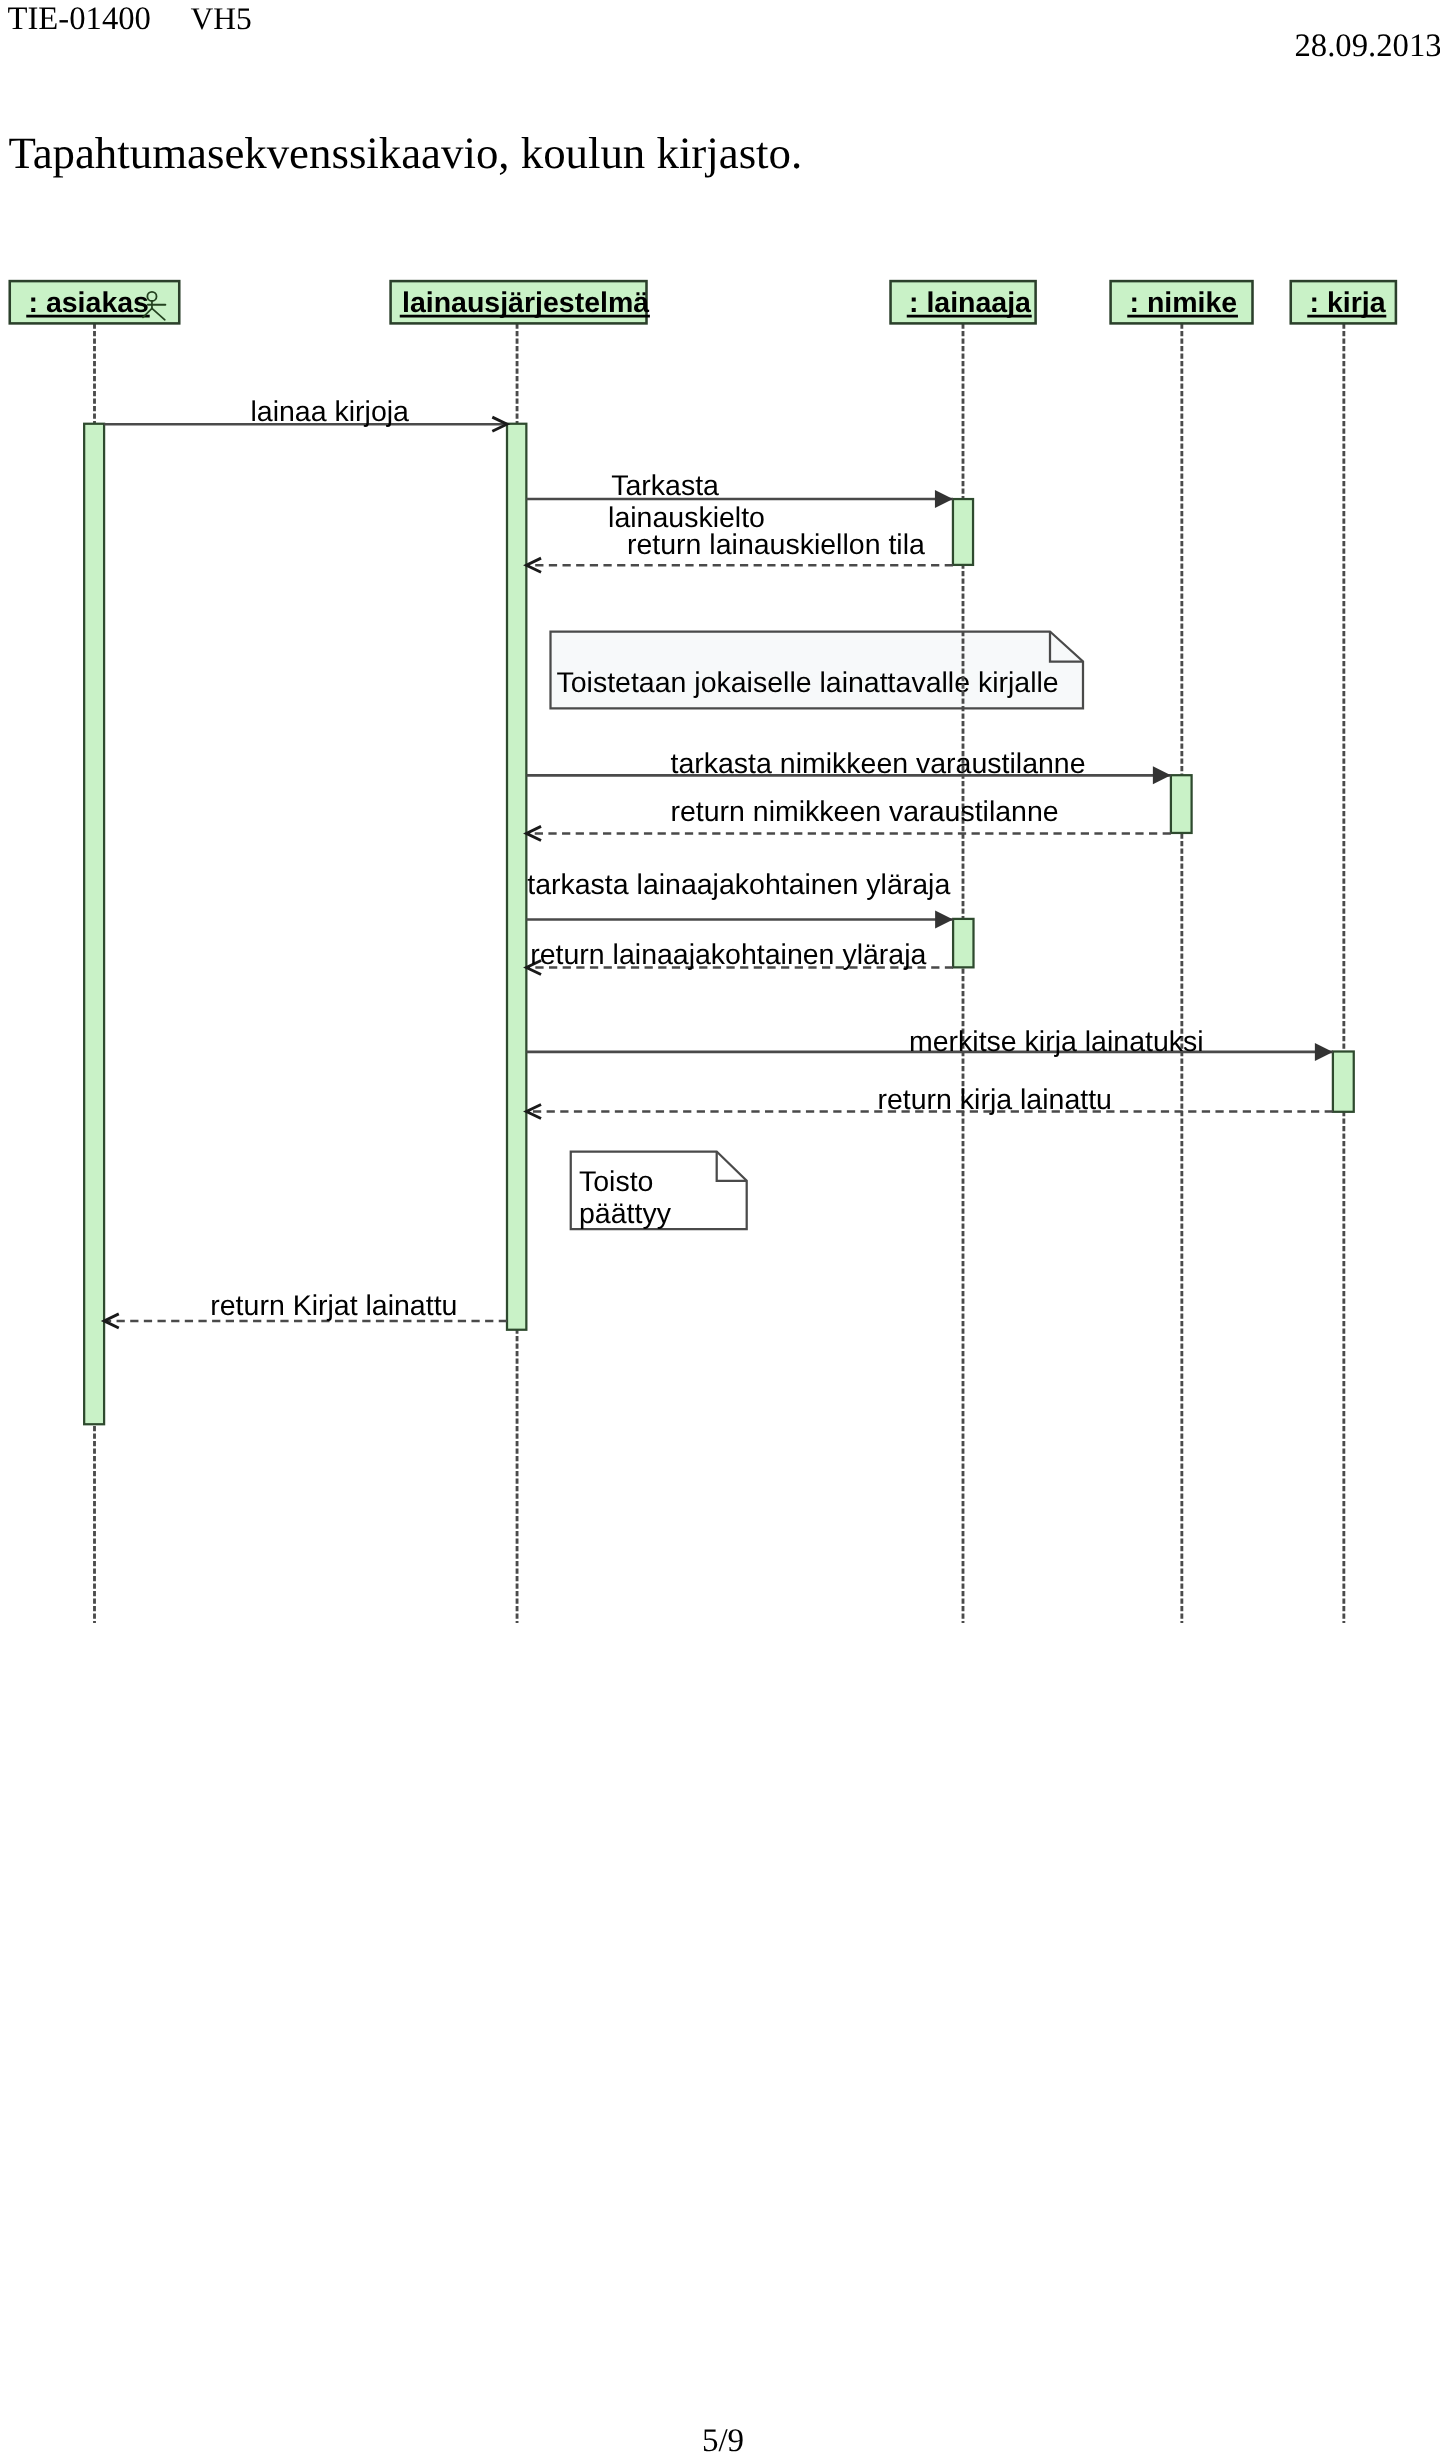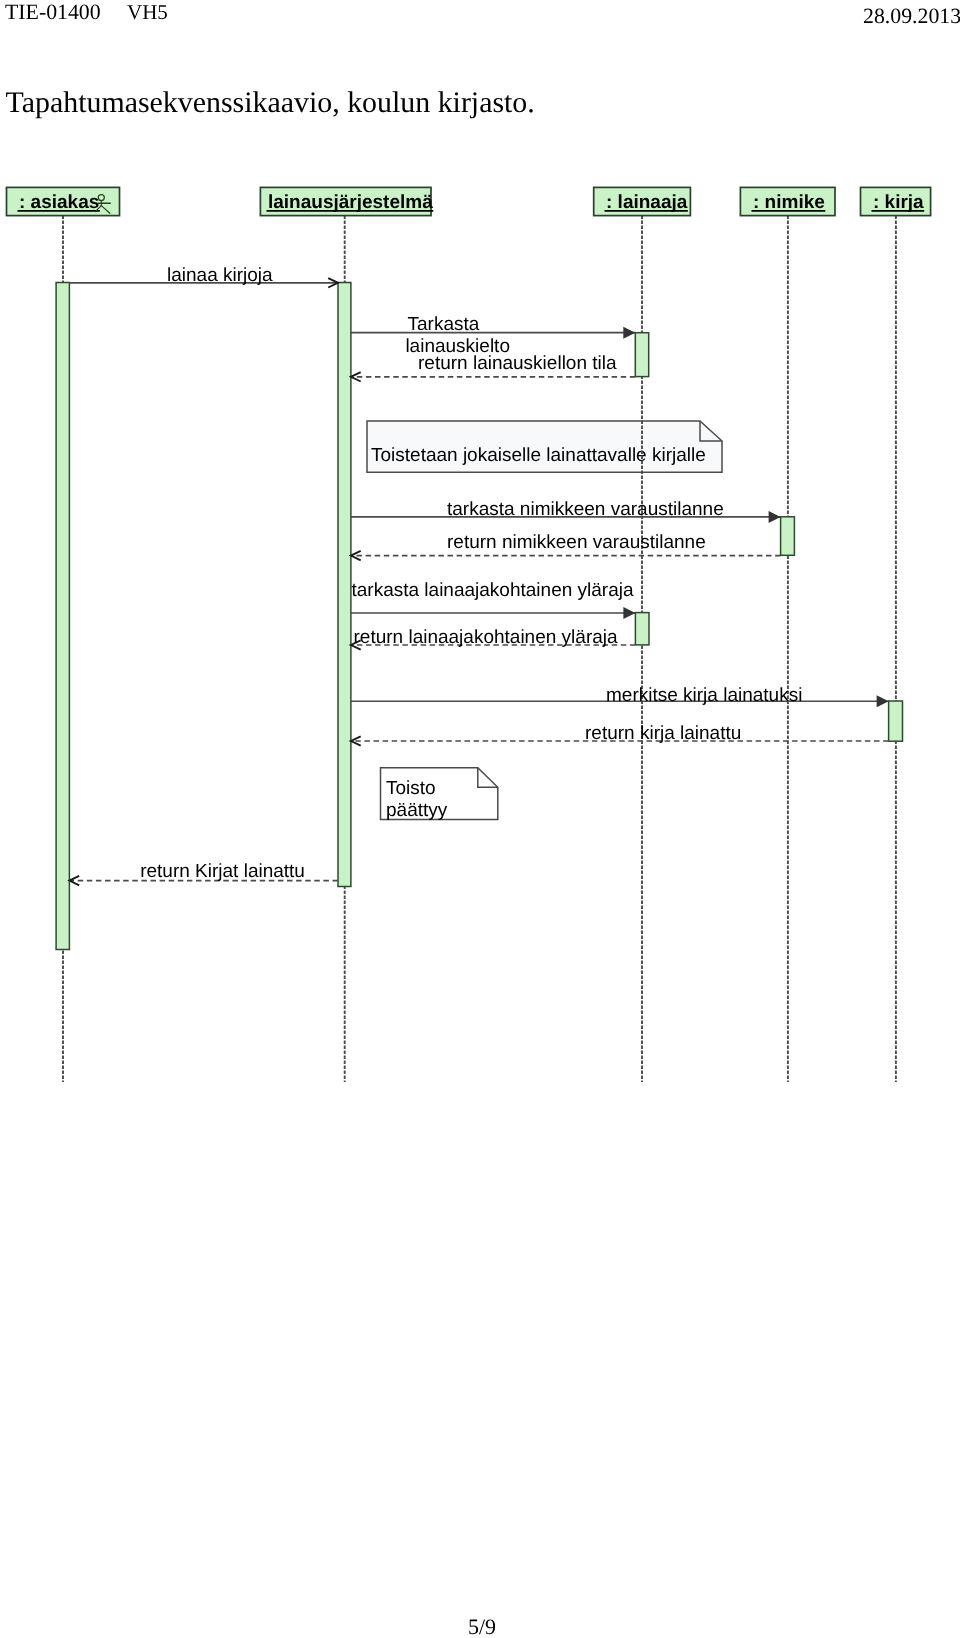--- a/index.html
+++ b/index.html
@@ -2,21 +2,21 @@
 <html><head>
 <meta charset="utf-8">
 <title>Tapahtumasekvenssikaavio</title>
 <style>
   html,body{margin:0;padding:0;background:#ffffff;-webkit-font-smoothing:antialiased;text-rendering:geometricPrecision;}
   body{width:960px;height:1638px;position:relative;overflow:hidden;
        font-family:"Liberation Sans",sans-serif;color:#000;}
   .hdr{position:absolute;font-family:"Liberation Serif",serif;color:#000;white-space:pre;line-height:1;}
   #course{left:5px;top:2px;font-size:21.8px;}
   #assign{left:127px;top:2px;font-size:21px;}
-  #date{left:863px;top:6px;font-size:21.8px;}
+  #date{left:863px;top:20px;font-size:21.8px;}
   #title{left:5.6px;top:88px;font-size:29.9px;}
   #footer{left:4px;right:0;top:1616px;text-align:center;font-size:22px;}
   svg{position:absolute;left:0;top:0;}
   #diagram{transform:translateZ(0);}
   .hdr{transform:translateZ(0);}
   text{font-family:"Liberation Sans",sans-serif;fill:#000;-webkit-font-smoothing:antialiased;}
   svg,svg *{-webkit-font-smoothing:antialiased;}
 </style>
 </head>
 <body>

